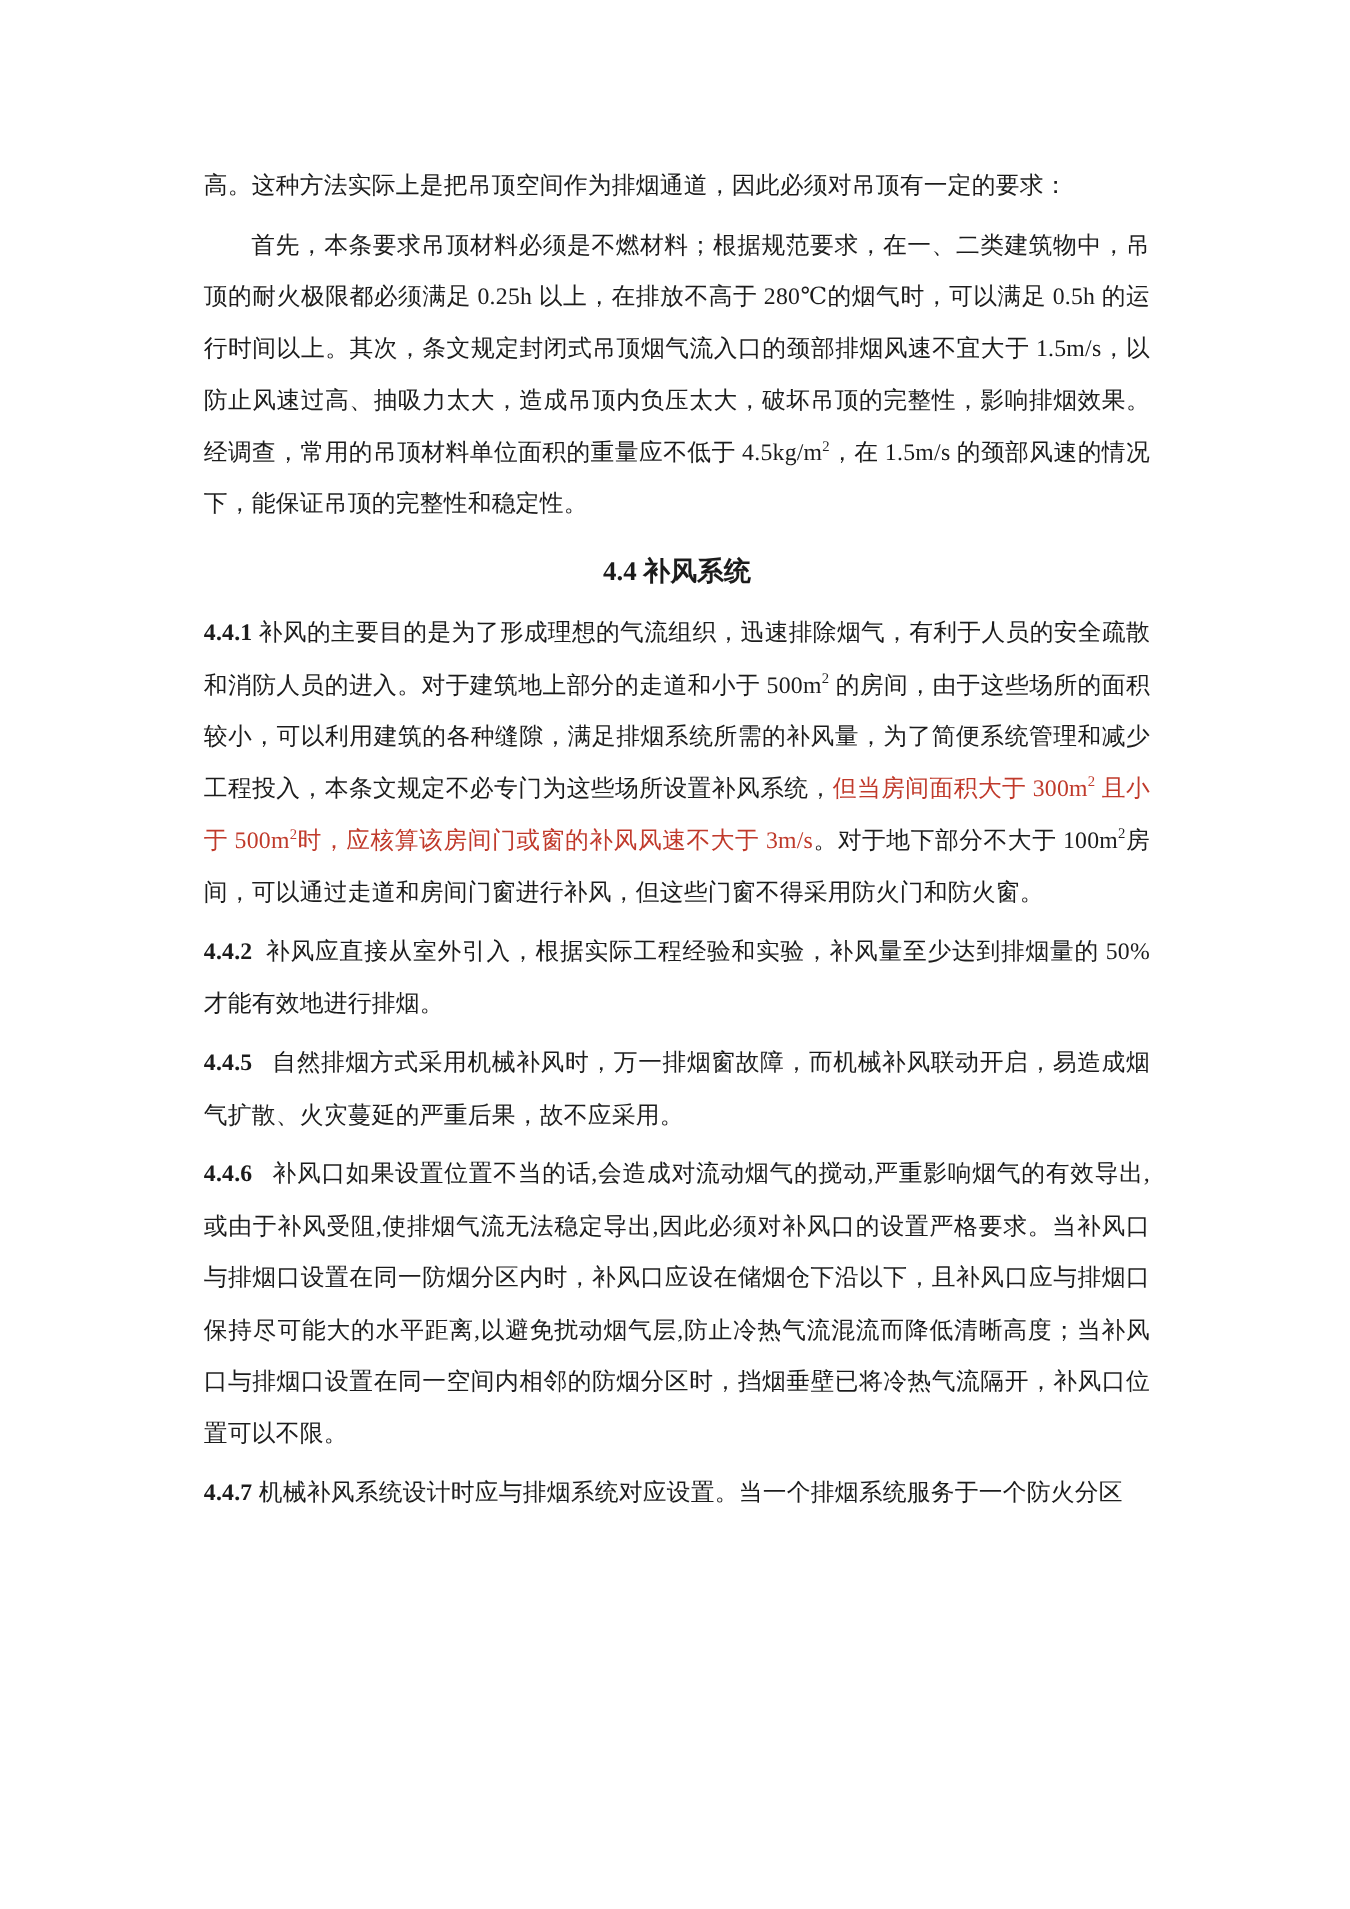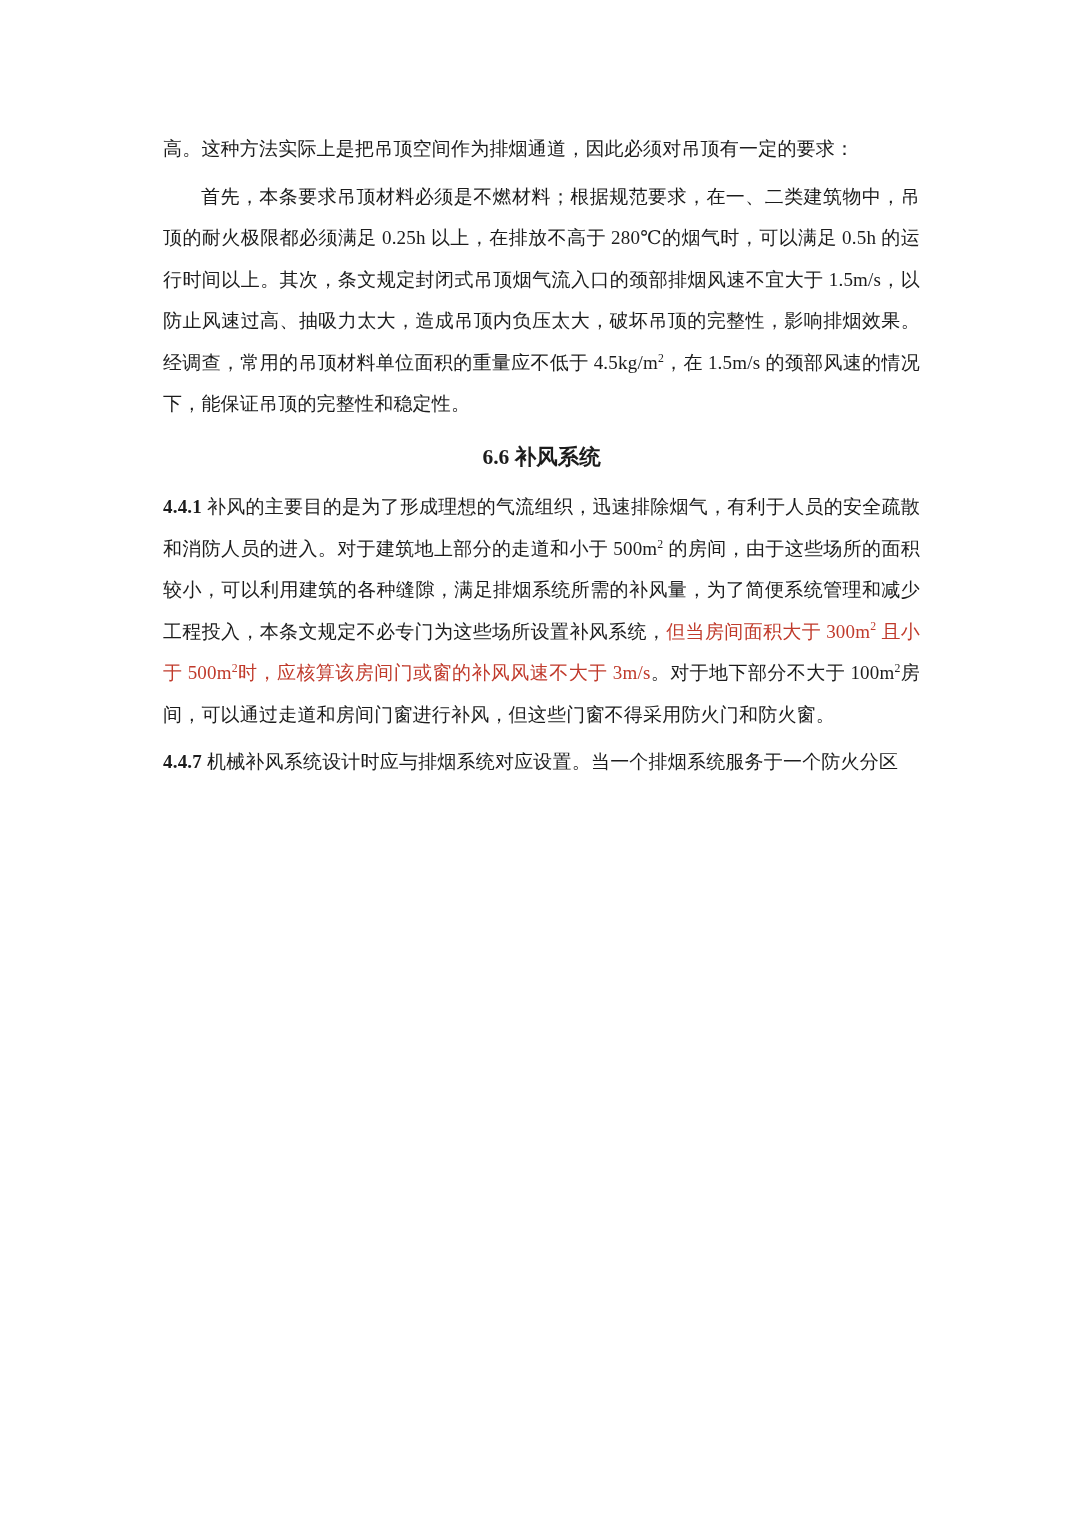--- a/index.html
+++ b/index.html
@@ -54,18 +54,21 @@
     color: #701a75;
   }
 </style>
 </head>
 <body>
 
 <div class="page" style="background: rgb(255, 255, 255); color: rgb(28, 28, 28);">
   <div class="content">
       <p class="paragraph"><span>高。这种方法实际上是把吊顶空间作为排烟通道，因此必须对吊顶有一定的要求：</span></p>
       <p class="paragraph indent"><span>首先，本条要求吊顶材料必须是不燃材料；根据规范要求，在一、二类建筑物中，吊顶的耐火极限都必须满足 0.25h 以上，在排放不高于 280℃的烟气时，可以满足 0.5h 的运行时间以上。其次，条文规定封闭式吊顶烟气流入口的颈部排烟风速不宜大于 1.5m/s，以防止风速过高、抽吸力太大，造成吊顶内负压太大，破坏吊顶的完整性，影响排烟效果。经调查，常用的吊顶材料单位面积的重量应不低于 4.5kg/m</span><sup class="seg-sup">2</sup><span>，在 1.5m/s 的颈部风速的情况下，能保证吊顶的完整性和稳定性。</span></p>
-      <h2 class="heading"><span class="seg-bold">6.6 补风系统</span></h2>
+      <h2 class="heading"><span class="seg-bold">4.4 补风系统</span></h2>
       <p class="paragraph"><span class="seg-bold">4.4.1</span><span> 补风的主要目的是为了形成理想的气流组织，迅速排除烟气，有利于人员的安全疏散和消防人员的进入。对于建筑地上部分的走道和小于 500m</span><sup class="seg-sup">2</sup><span> 的房间，由于这些场所的面积较小，可以利用建筑的各种缝隙，满足排烟系统所需的补风量，为了简便系统管理和减少工程投入，本条文规定不必专门为这些场所设置补风系统，</span><span class="seg-red">但当房间面积大于 300m</span><sup class="seg-sup seg-red">2</sup><span class="seg-red"> 且小于 500m</span><sup class="seg-sup seg-red">2</sup><span class="seg-red">时，应核算该房间门或窗的补风风速不大于 3m/s</span><span>。对于地下部分不大于 100m</span><sup class="seg-sup">2</sup><span>房间，可以通过走道和房间门窗进行补风，但这些门窗不得采用防火门和防火窗。</span></p>
+      <p class="paragraph"><span class="seg-bold">4.4.2</span><span>&nbsp; 补风应直接从室外引入，根据实际工程经验和实验，补风量至少达到排烟量的 50%才能有效地进行排烟。</span></p>
+      <p class="paragraph"><span class="seg-bold">4.4.5</span><span>&nbsp;&nbsp; 自然排烟方式采用机械补风时，万一排烟窗故障，而机械补风联动开启，易造成烟气扩散、火灾蔓延的严重后果，故不应采用。</span></p>
+      <p class="paragraph"><span class="seg-bold">4.4.6</span><span>&nbsp;&nbsp; 补风口如果设置位置不当的话,会造成对流动烟气的搅动,严重影响烟气的有效导出,或由于补风受阻,使排烟气流无法稳定导出,因此必须对补风口的设置严格要求。当补风口与排烟口设置在同一防烟分区内时，补风口应设在储烟仓下沿以下，且补风口应与排烟口保持尽可能大的水平距离,以避免扰动烟气层,防止冷热气流混流而降低清晰高度；当补风口与排烟口设置在同一空间内相邻的防烟分区时，挡烟垂壁已将冷热气流隔开，补风口位置可以不限。</span></p>
       <p class="paragraph"><span class="seg-bold">4.4.7</span><span> 机械补风系统设计时应与排烟系统对应设置。当一个排烟系统服务于一个防火分区</span></p>
     </div>
   <div class="page-number">52</div>
 </div>
 
 </body></html>

